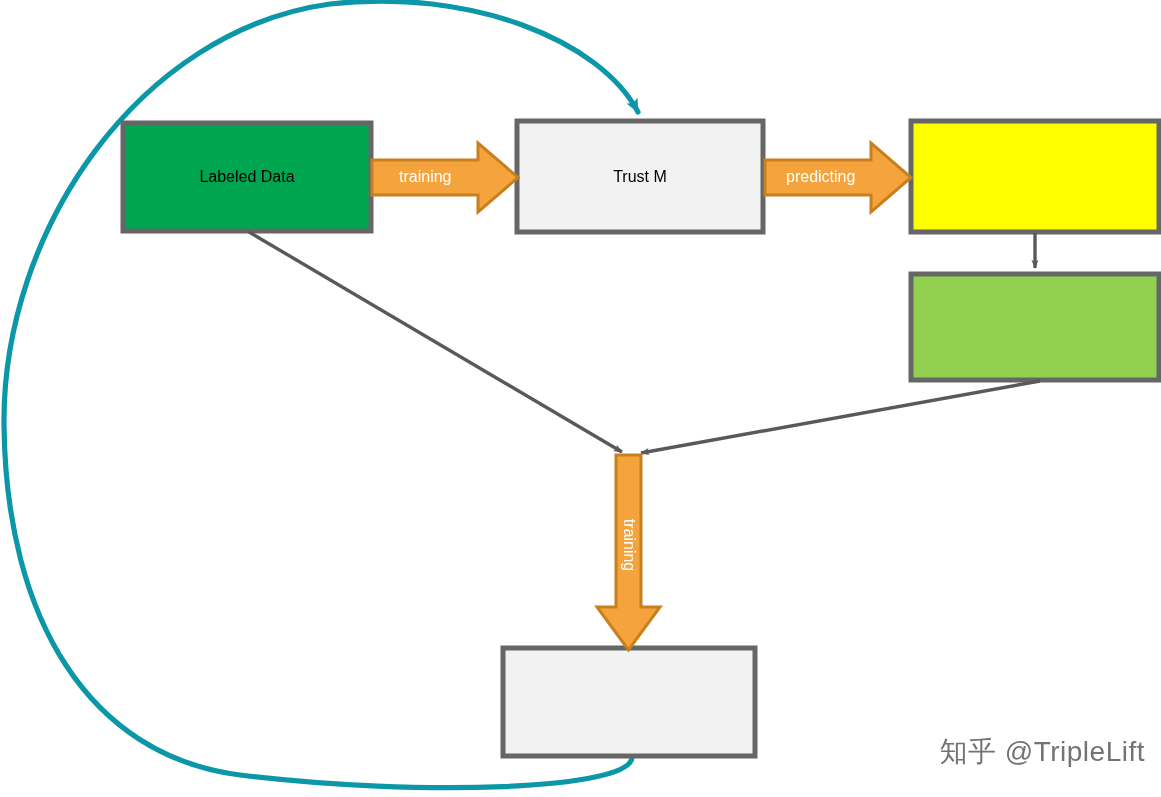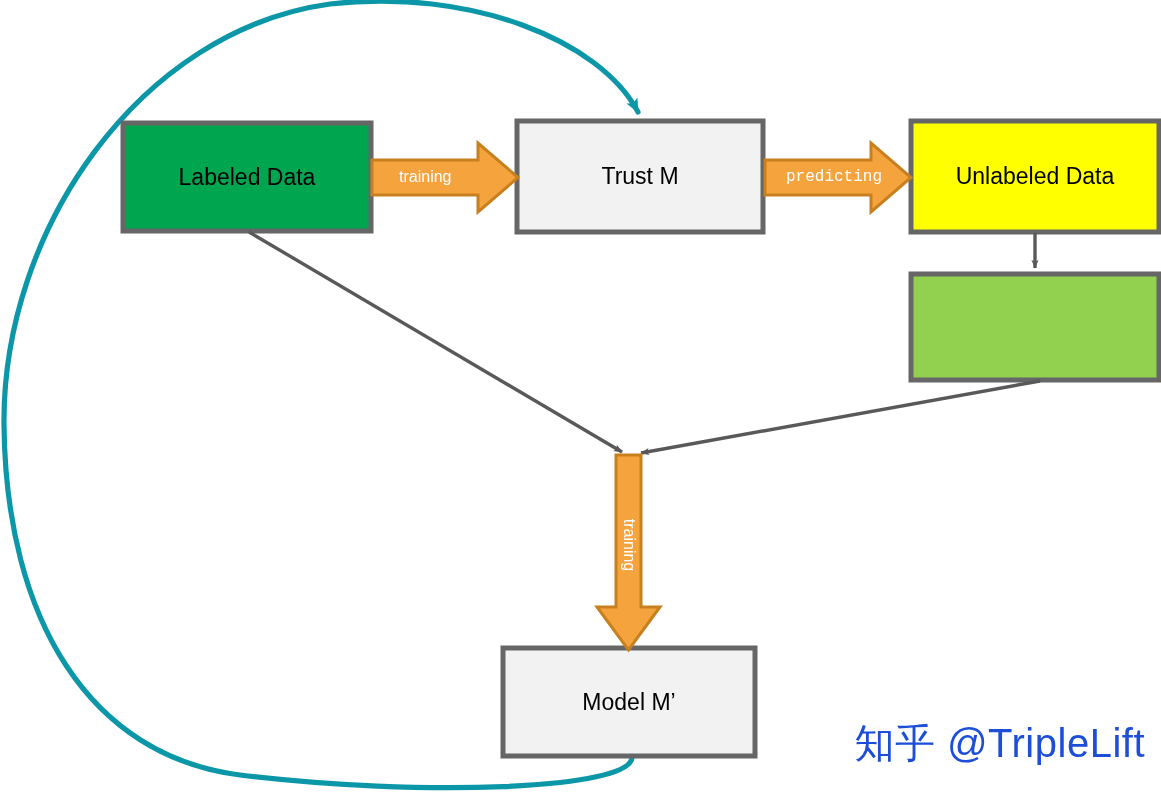--- a/index.html
+++ b/index.html
@@ -25,43 +25,43 @@
     width: 1161px;
     height: 797px;
   }
   .node-label {
     position: absolute;
     display: flex;
     align-items: center;
     justify-content: center;
     text-align: left;
     color: #000000;
-    font-size: 23px;
+    font-size: 16px;
     font-family: "Liberation Sans", sans-serif;
     pointer-events: none;
     white-space: nowrap;
   }
   .edge-label {
     position: absolute;
     color: #ffffff;
     font-size: 16px;
     font-family: "Liberation Sans", sans-serif;
     white-space: nowrap;
     pointer-events: none;
   }
   .edge-label.vertical {
     transform-origin: center center;
     transform: rotate(90deg);
   }
   #watermark {
     position: absolute;
     right: 16px;
     bottom: 26px;
-    color: #1d4ed8;
-    font-size: 40px;
+    color: #737373;
+    font-size: 28px;
     font-family: "Liberation Sans", sans-serif;
     letter-spacing: 0.5px;
     white-space: nowrap;
     user-select: none;
   }
 </style>
 </head>
 <body>
 
 <div id="canvas">
@@ -120,26 +120,24 @@
 
     <g>
       <path d="M 616,455 L 641,455 L 641,607 L 660,607 L 628.5,650 L 597,607 L 616,607 Z" fill="#F5A33C" stroke="#C8801F" stroke-width="3"></path>
     </g>
   </svg>
 
   <div class="node-label" style="left:123px; top:123px; width:248px; height:108px;">Labeled Data</div>
 
   <div class="node-label" style="left:517px; top:121px; width:246px; height:111px;">Trust M</div>
 
-  <div class="node-label" style="left:911px; top:121px; width:248px; height:111px;">Unlabeled Data</div>
 
 
-  <div class="node-label" style="left:503px; top:648px; width:252px; height:108px;">Model M’</div>
 
   <div class="edge-label" style="left:399px; top:168px;">training</div>
 
-  <div class="edge-label" style="left:786px; top:168px;font-family:Liberation Mono, monospace;">predicting</div>
+  <div class="edge-label" style="left:786px; top:168px;">predicting</div>
 
   <div class="edge-label vertical" style="left:598px; top:536px; width:62px; text-align:center;">training</div>
 
   <div id="watermark">知乎 @TripleLift</div>
 
 </div>
 
 </body></html>

